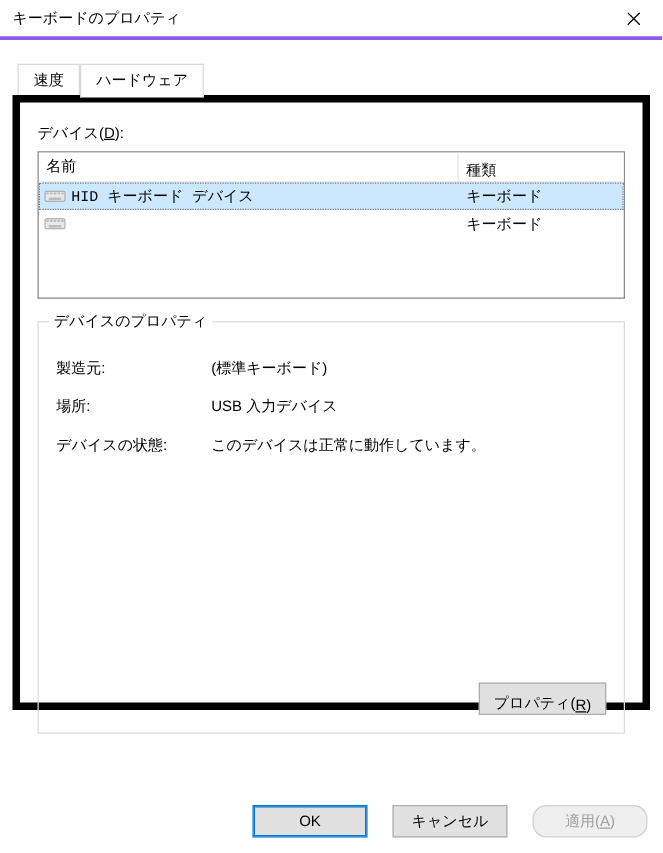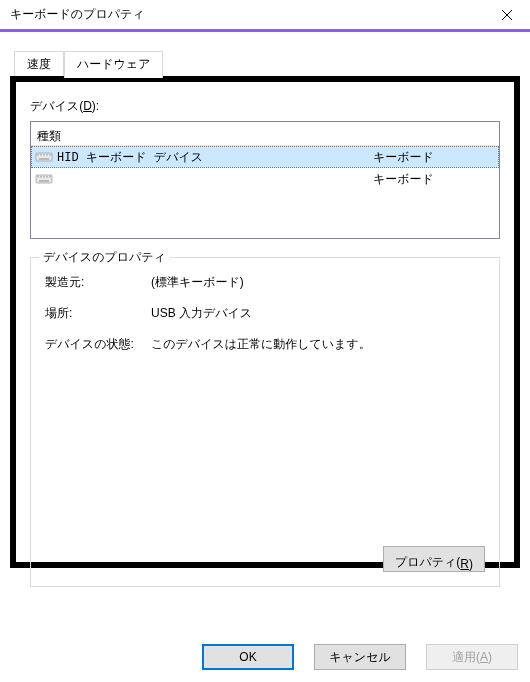--- a/index.html
+++ b/index.html
@@ -137,21 +137,22 @@
     position: absolute;
     top: -9px;
     left: 8px;
     background: #fff;
     padding: 0 4px;
     color: #000;
   }
   .prop-row {
     display: flex;
     margin-bottom: 14px;
-    margin-top: 2px;
+    margin-top: 14px;
+    gap: 18px;
   }
   .prop-label { width: 106px; color: #000; }
   .prop-value { flex: 1; color: #000; }
   .btn {
     background: #e1e1e1;
     border: 1px solid #adadad;
     padding: 0;
     height: 26px;
     font-family: inherit;
     font-size: 12px;
@@ -161,20 +162,21 @@
     color: #000;
   }
   .btn.default {
     border: 1px solid #0078d7;
     box-shadow: inset 0 0 0 1px #0078d7;
   }
   .btn.disabled {
     color: #a0a0a0;
     border-color: #d0d0d0;
     background: #efefef;
+    border-radius: 11px;
   }
   .props-btn-row {
     position: absolute;
     right: 14px;
     bottom: 14px;
   }
   .props-btn-row .btn { width: 102px; align-items: flex-end; }
   .footer {
     position: absolute;
     right: 12px;
@@ -208,20 +210,23 @@
     </div>
   </div>
 
   <div class="tab-content">
     <div class="label-devices">
       <span>デバイス(</span><span class="underline">D</span><span>):</span>
     </div>
 
     <div class="device-list">
       <div class="dl-header">
+        <div class="dl-col-name">
+          <span>名前</span>
+        </div>
         <div class="dl-col-type">
           <span>種類</span>
         </div>
       </div>
 
       <div class="dl-row selected">
         <div class="cell-name">
           <svg class="kbd-icon" viewBox="0 0 18 10">
             <rect x="1" y="1" width="16" height="8" rx="1" fill="#e8e8e8" stroke="#888" stroke-width="0.6"></rect>
             <rect x="2" y="2" width="2" height="1.5" fill="#bbb"></rect>

